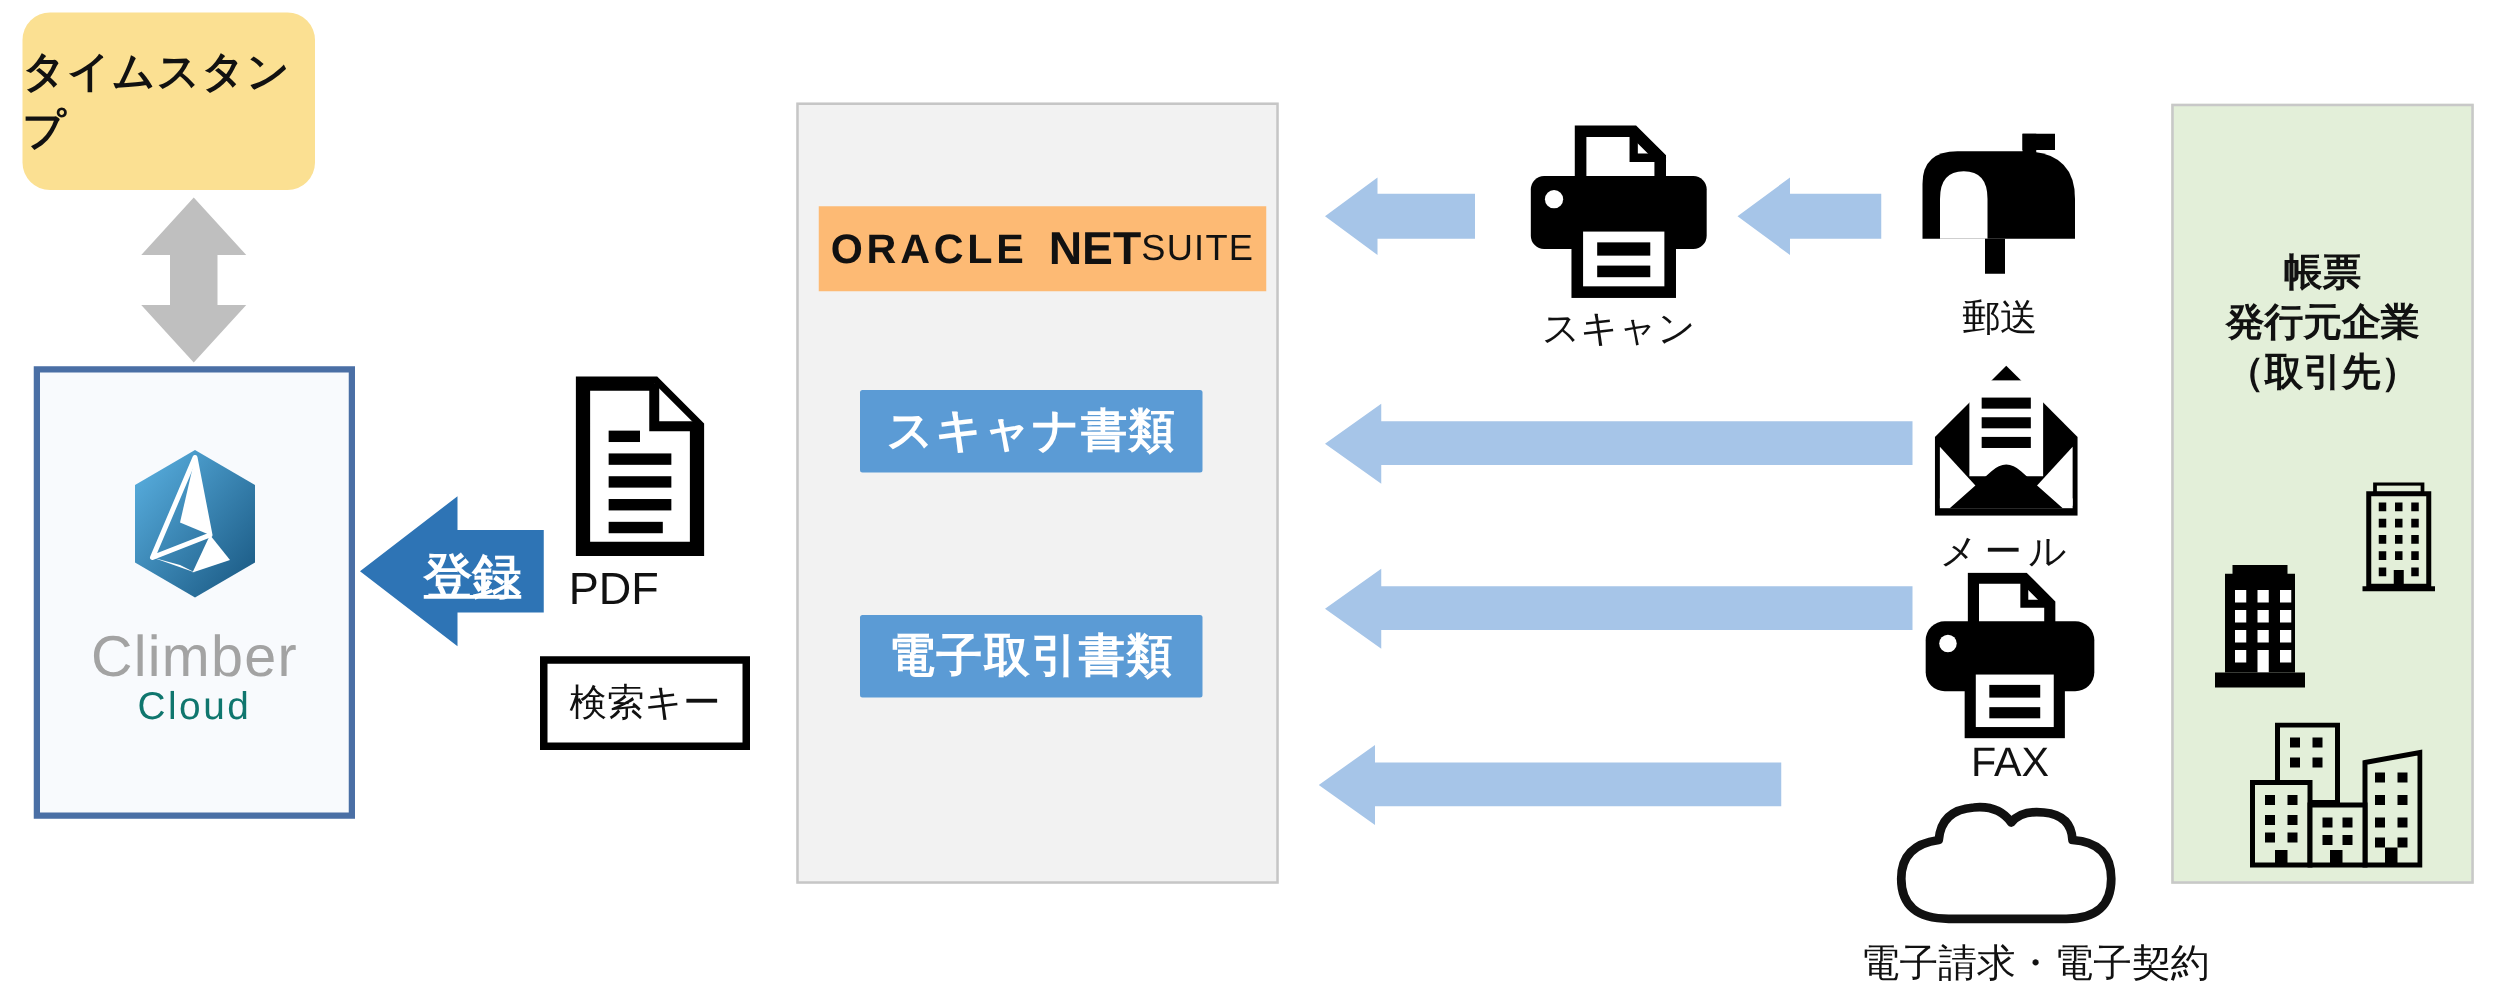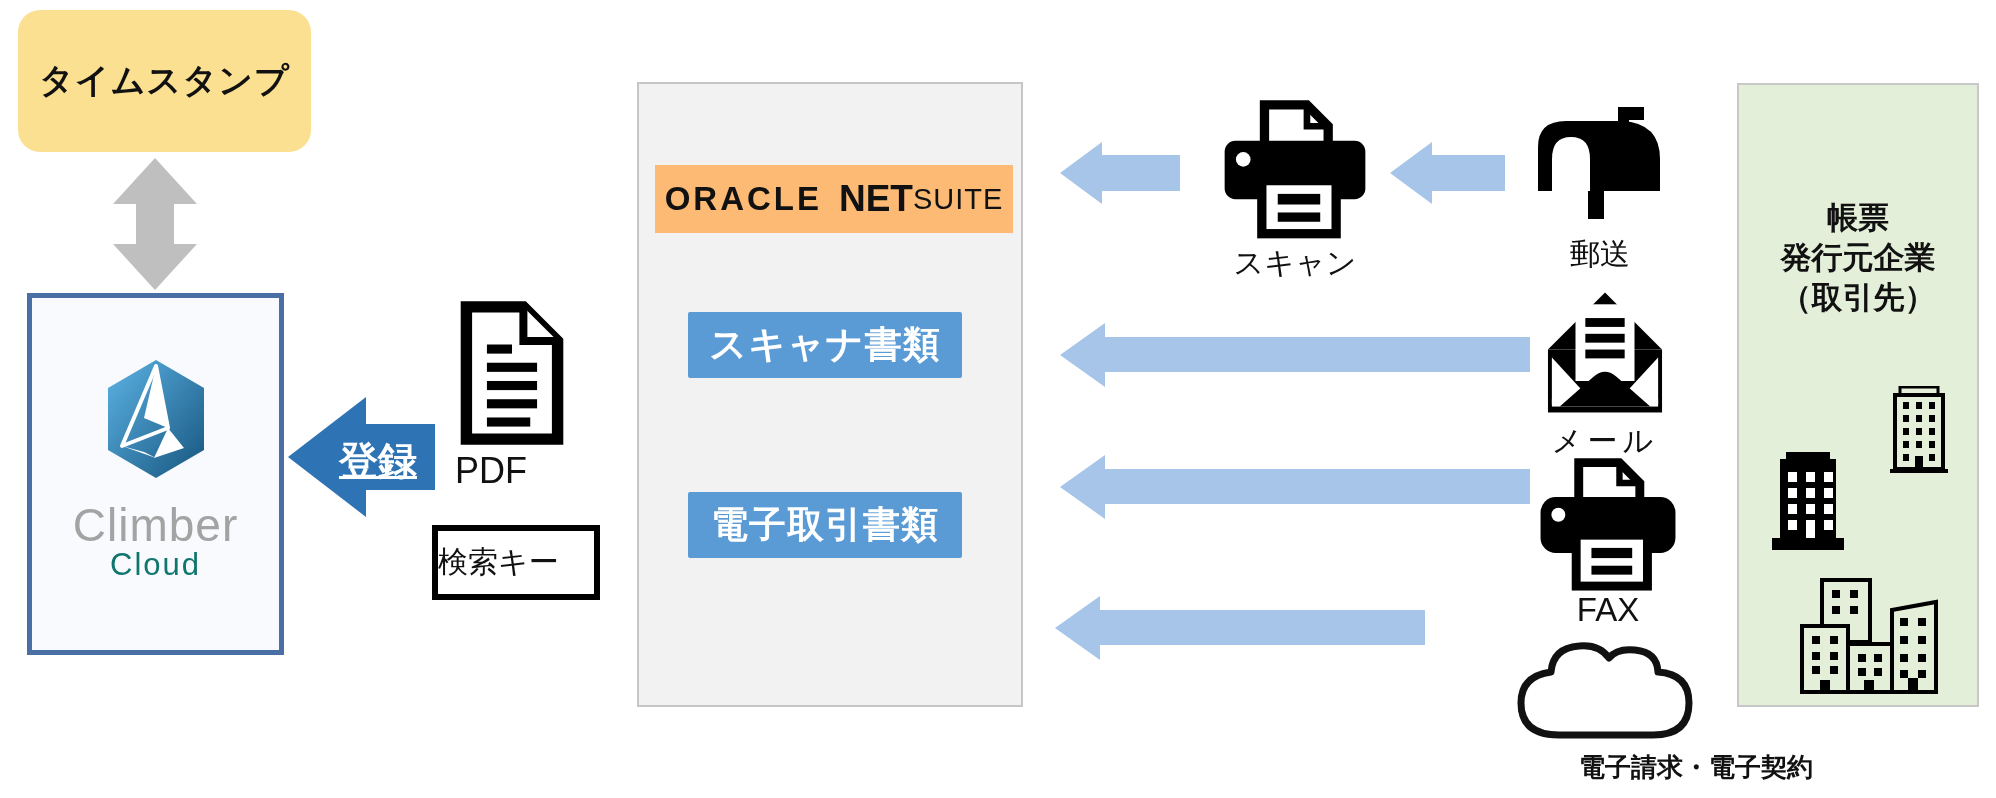--- a/index.html
+++ b/index.html
@@ -1,59 +1,59 @@
 <!DOCTYPE html>
 <html><head>
 <meta charset="utf-8">
 <style>
   html,body{margin:0;padding:0;background:#fff;}
   .canvas{position:relative;width:1996px;height:798px;background:#ffffff;overflow:hidden;
           font-family:"Liberation Sans","DejaVu Sans",sans-serif;color:#111;}
   .abs{position:absolute;}
 
   
-  .timestamp-box{left:18px;top:10px;width:293px;height:142px;background:#FBE092;border-radius:22px;
+  .timestamp-box{left:18px;top:10px;width:234px;height:142px;background:#FBE092;border-radius:22px;
     display:flex;align-items:center;justify-content:center;font-size:34px;font-weight:700;letter-spacing:1px;}
 
   
   .climber-box{left:27px;top:293px;width:247px;height:352px;background:#F8FAFD;border:5px solid #4A6FA5;
     display:flex;flex-direction:column;align-items:center;}
   .climber-logo{margin-top:62px;width:104px;height:120px;}
   .climber-name{margin-top:22px;font-size:46px;color:#A3A3A3;letter-spacing:1px;line-height:1;}
   .climber-sub{font-size:31px;color:#0f766e;line-height:1.1;letter-spacing:2px;}
 
   
   .register-label{left:330px;top:434px;width:96px;text-align:center;color:#fff;font-size:39px;font-weight:700;text-decoration:underline;}
 
   
   .pdf-icon{left:455px;top:300px;width:114px;height:146px;}
   .pdf-label{left:455px;top:450px;width:114px;font-size:36px;font-weight:400;}
 
   
   .search-key-box{left:432px;top:525px;width:156px;height:63px;background:#fff;border:6px solid #000;
-    display:flex;align-items:center;justify-content:flex-start;font-size:30px;}
+    display:flex;align-items:center;justify-content:center;font-size:30px;}
 
   
   .netsuite-panel{left:637px;top:82px;width:386px;height:625px;background:#F2F2F2;border:2px solid #C6C6C6;box-sizing:border-box;}
   .ns-logo-strip{left:655px;top:165px;width:358px;height:68px;background:#fdba74;
     display:flex;align-items:center;justify-content:center;white-space:nowrap;}
   .ns-oracle{font-weight:800;font-size:33px;letter-spacing:3px;}
   .ns-net{font-weight:700;font-size:37px;margin-left:17px;}
   .ns-suite{font-weight:300;font-size:29px;letter-spacing:1px;}
   .ns-button{left:688px;width:274px;height:66px;background:#5B9BD5;border-radius:2px;
     display:flex;align-items:center;justify-content:center;color:#fff;font-size:37px;font-weight:700;letter-spacing:1px;}
   .ns-button1{top:312px;} .ns-button2{top:492px;}
 
   
   .ch-label{text-align:center;font-size:30px;}
   .scan-label{left:1195px;top:243px;width:200px;font-family:Liberation Serif, serif;}
   .post-label{left:1540px;top:234px;width:120px;}
   .email-label{left:1525px;top:421px;width:160px;letter-spacing:5px;}
   .fax-label{left:1548px;top:591px;width:120px;font-size:33px;}
-  .ecloud-label{left:1520px;top:750px;width:352px;font-size:26px;font-weight:700;}
+  .ecloud-label{left:1452px;top:750px;width:352px;font-size:31px;font-weight:400;}
 
   
   .partner-panel{left:1737px;top:83px;width:242px;height:624px;background:#E3EFD9;border:2px solid #C8C8C8;box-sizing:border-box;}
   .partner-text{left:1737px;top:198px;width:242px;text-align:center;font-size:31px;font-weight:700;line-height:40px;}
   .bldg-a{left:1888px;top:386px;width:62px;height:92px;}
   .bldg-b{left:1772px;top:452px;width:80px;height:102px;}
   .bldg-c{left:1800px;top:578px;width:138px;height:118px;}
 
   .icon-svg{position:absolute;}
 </style>

